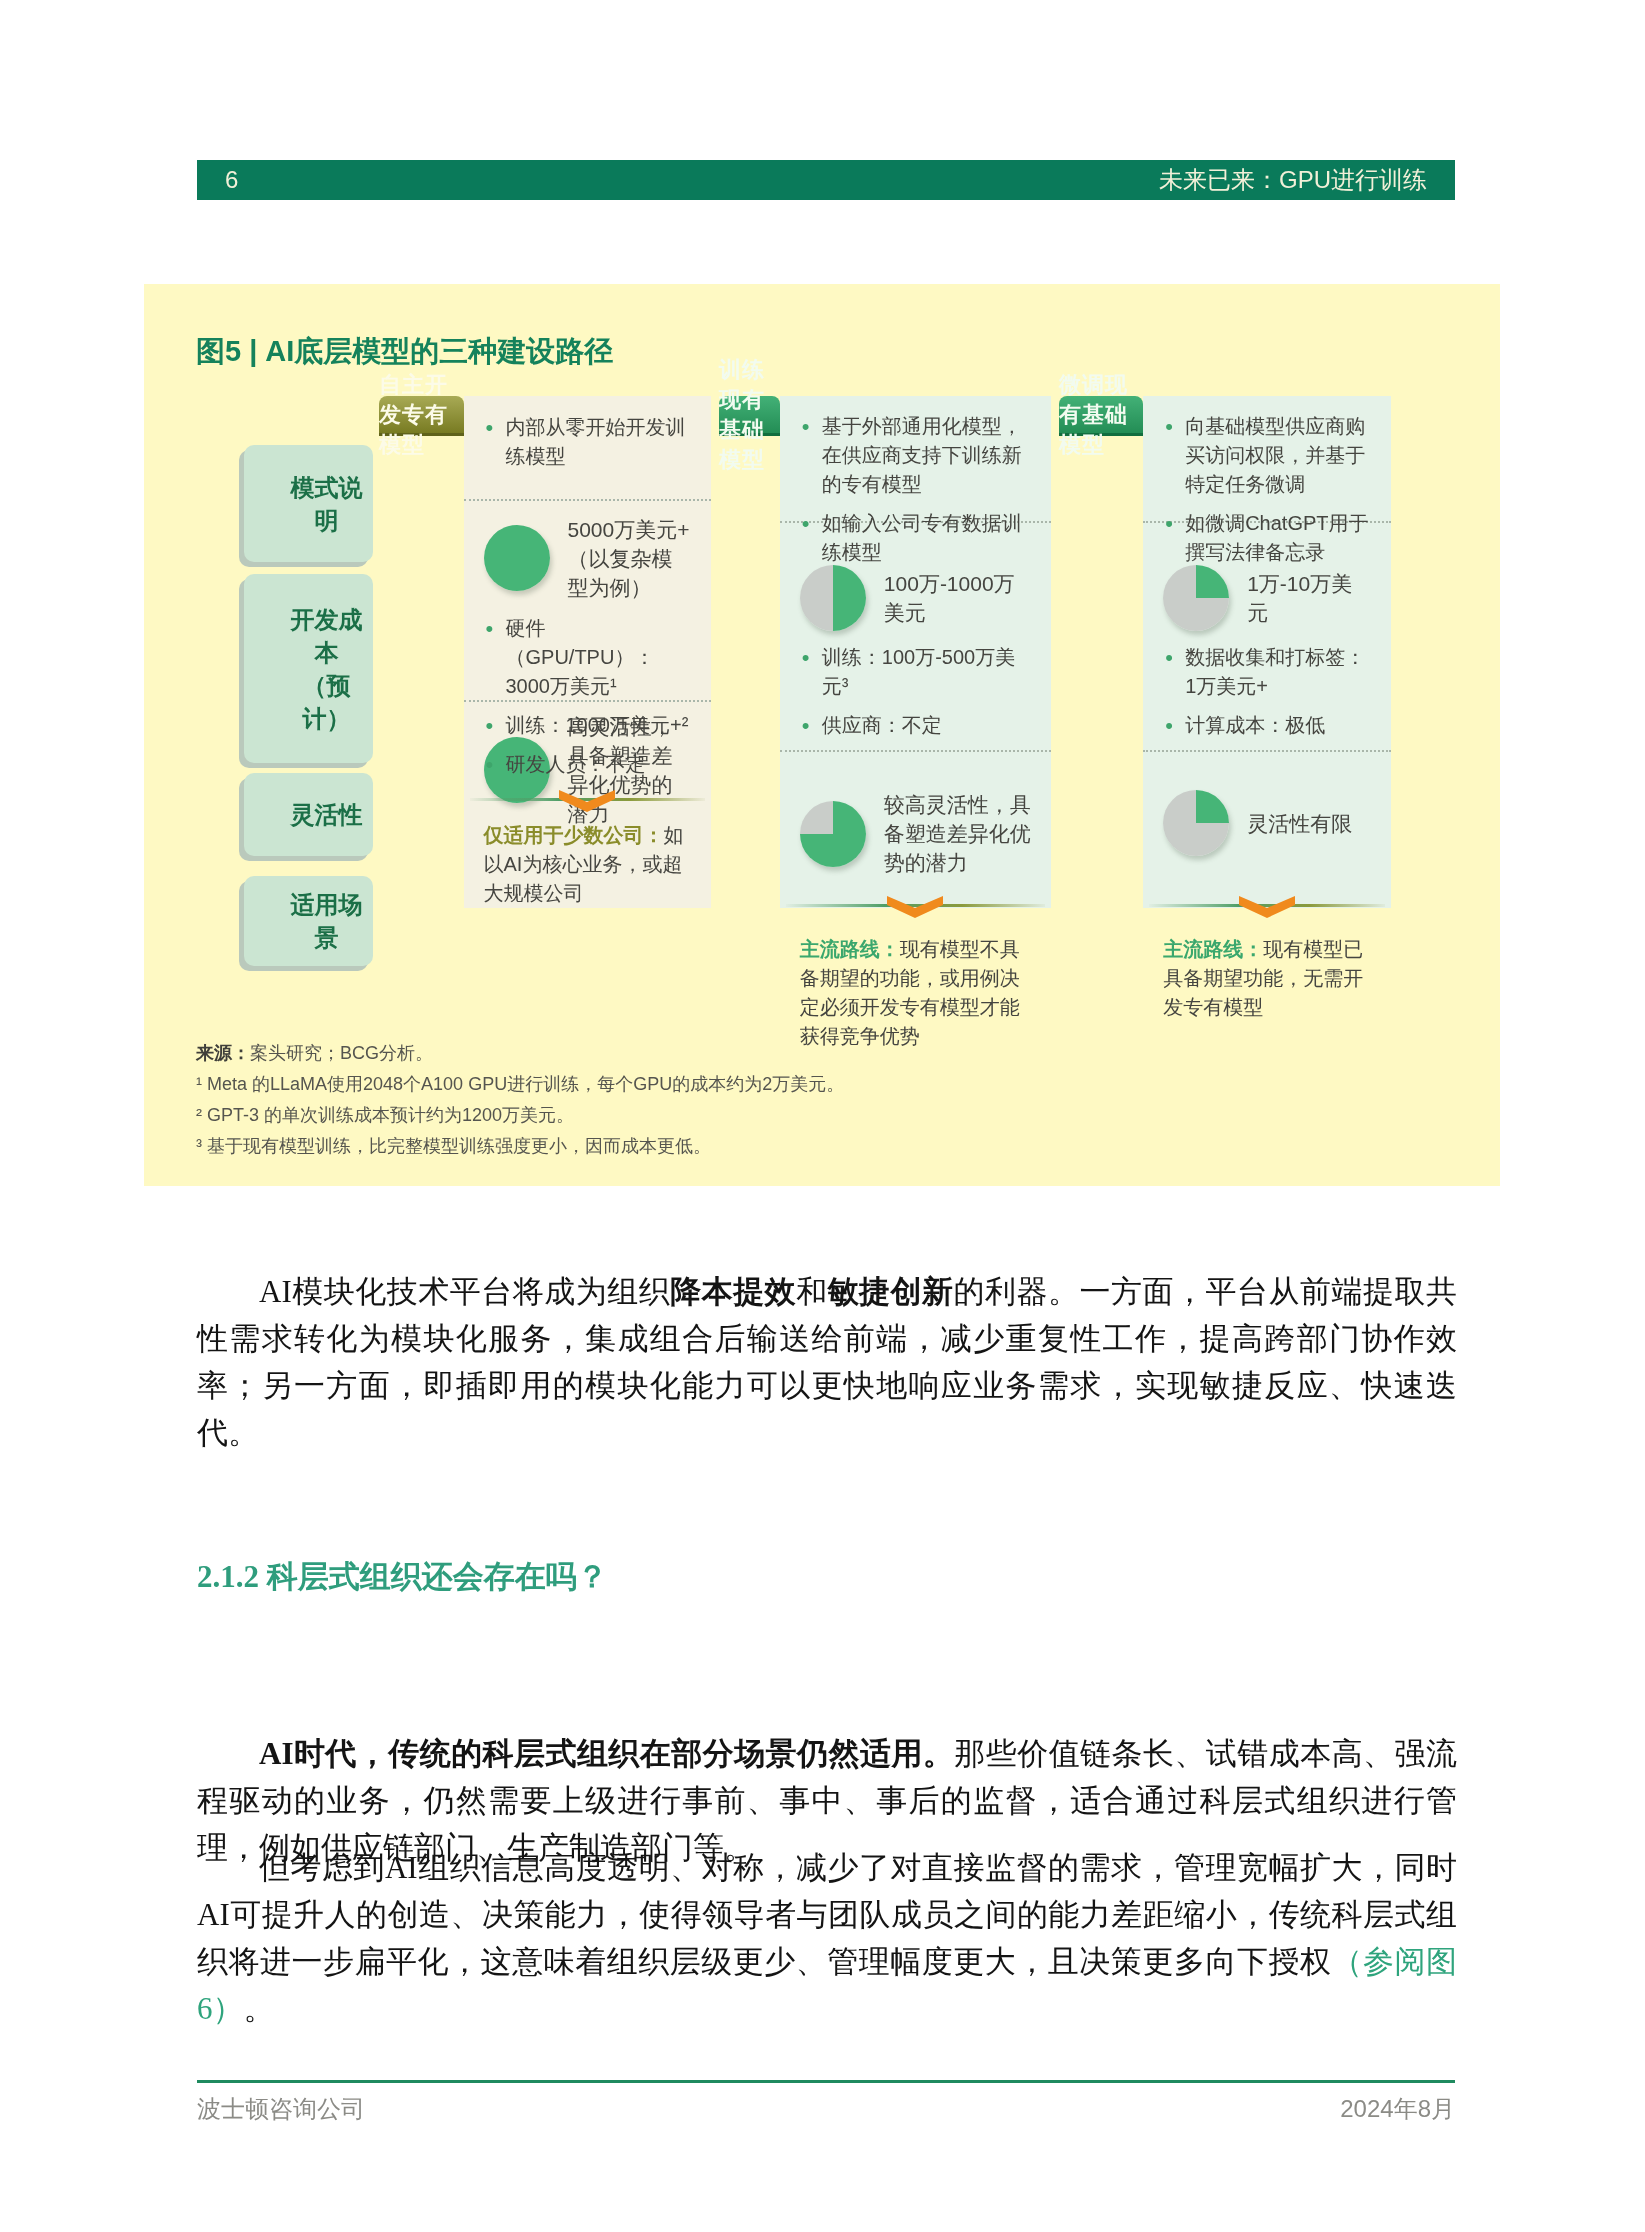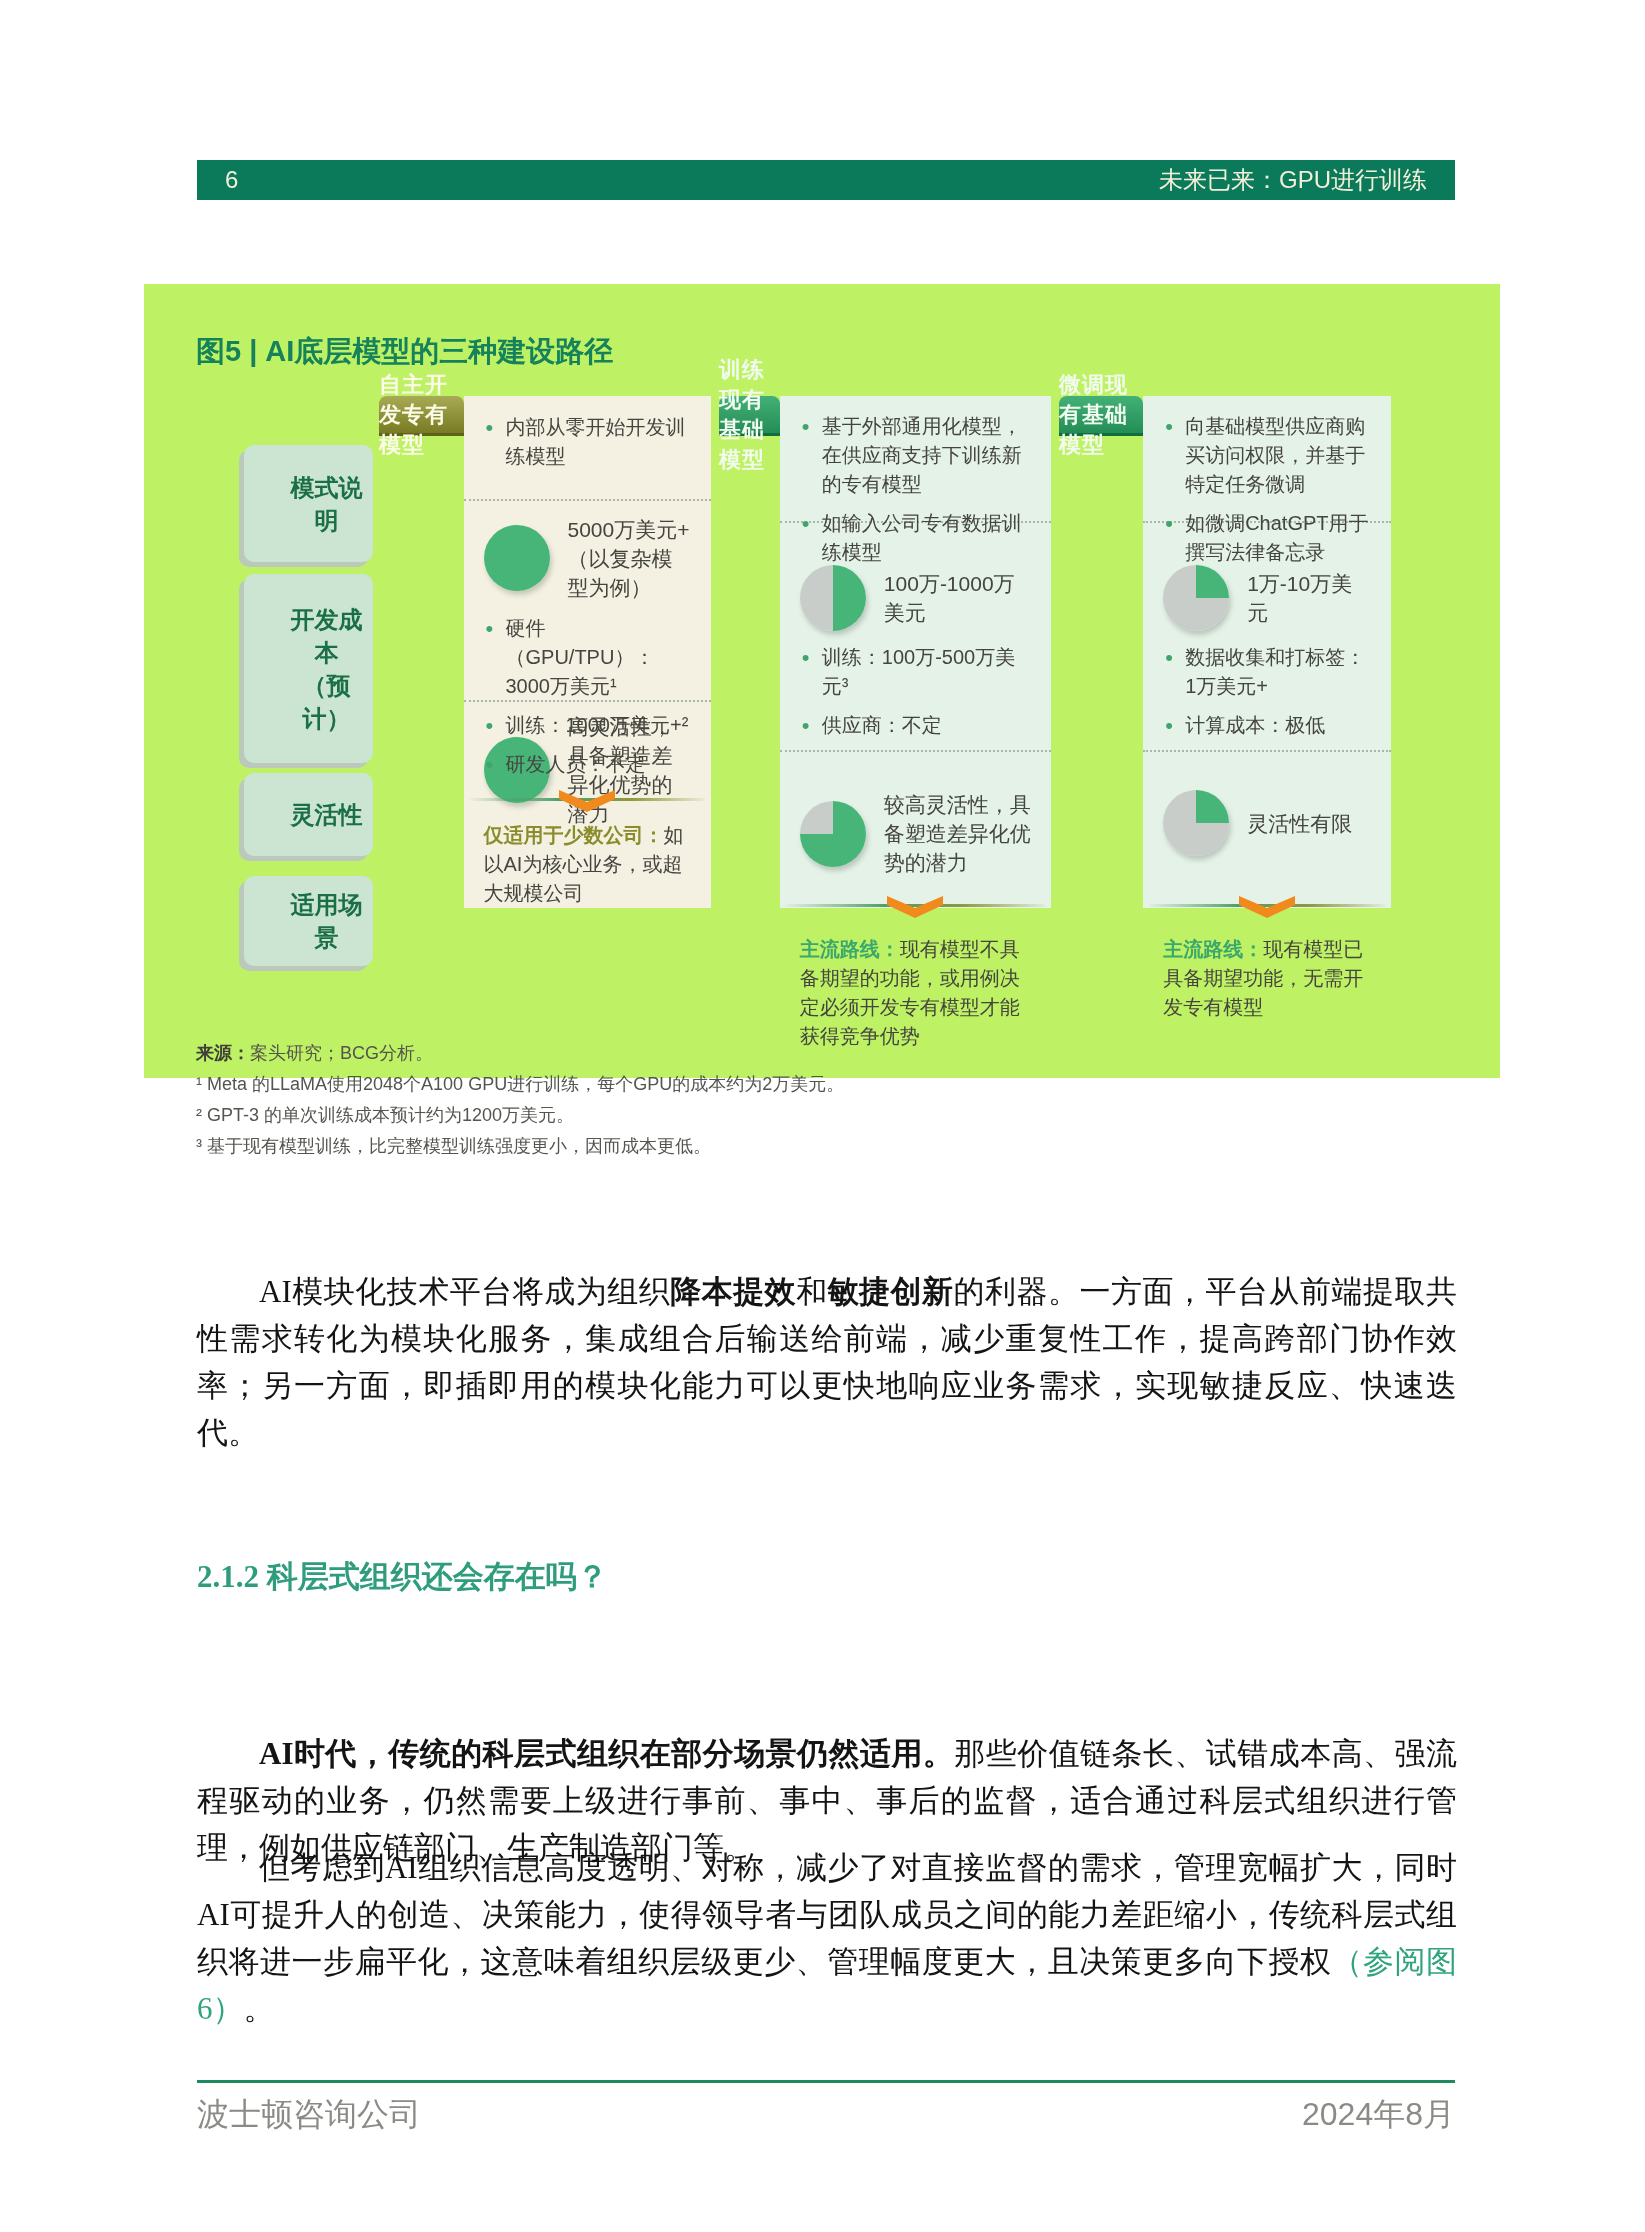--- a/index.html
+++ b/index.html
@@ -9,22 +9,22 @@
   }
   
   .page-header{
     position:absolute;left:197px;top:160px;width:1258px;height:40px;
     background:#0a7a5a;color:#f2f0d8;display:flex;align-items:center;
     justify-content:space-between;padding:0 28px;box-sizing:border-box;
     font-size:24px;
   }
   
   .figure-panel{
-    position:absolute;left:144px;top:284px;width:1356px;height:794px;
-    background:#bef264;
+    position:absolute;left:144px;top:284px;width:1356px;height:902px;
+    background:#fef9c3;
   }
   .fig-title{
     position:absolute;left:52px;top:48px;font-size:29px;font-weight:700;color:#15825b;
   }
   .fig-table{position:absolute;left:100px;top:112px;display:flex;}
   
   .label-col{width:129px;display:flex;flex-direction:column;margin-right:6px;}
   .row-label{
     background:#cbe5d2;border-radius:10px;box-shadow:-5px 5px 0 #bac9bc;
     color:#1b6f47;font-weight:700;font-size:24px;line-height:33px;
@@ -91,21 +91,21 @@
   .p3{top:1813px;}
   .bold{font-weight:700;}
   .sec-heading{
     position:absolute;left:197px;top:1525px;font-family:"Liberation Serif", serif;
     font-size:31px;font-weight:700;color:#2f9d7d;
   }
   .figref{color:#2fa47d;cursor:pointer;}
   
   .footer-rule{position:absolute;left:197px;top:2080px;width:1258px;height:3px;background:#1f8a5f;}
   .footer{position:absolute;left:197px;top:2093px;width:1258px;display:flex;justify-content:space-between;
-    font-size:32px;color:#8b8b86;}
+    font-size:24px;color:#8b8b86;}
 </style>
 </head>
 <body>
 
 <div class="page-header">
   <span>6</span>
   <span>未来已来：GPU进行训练</span>
 </div>
 
 <div class="figure-panel">

